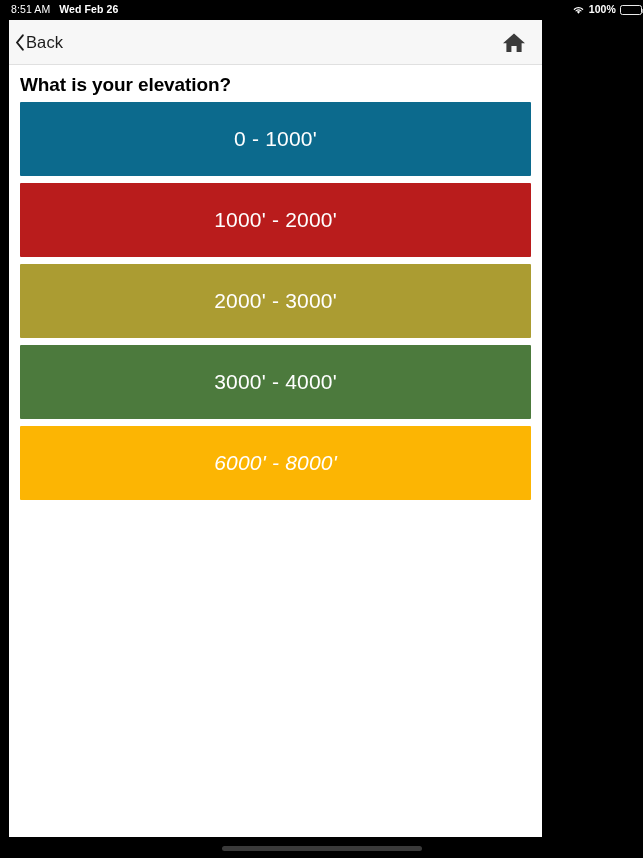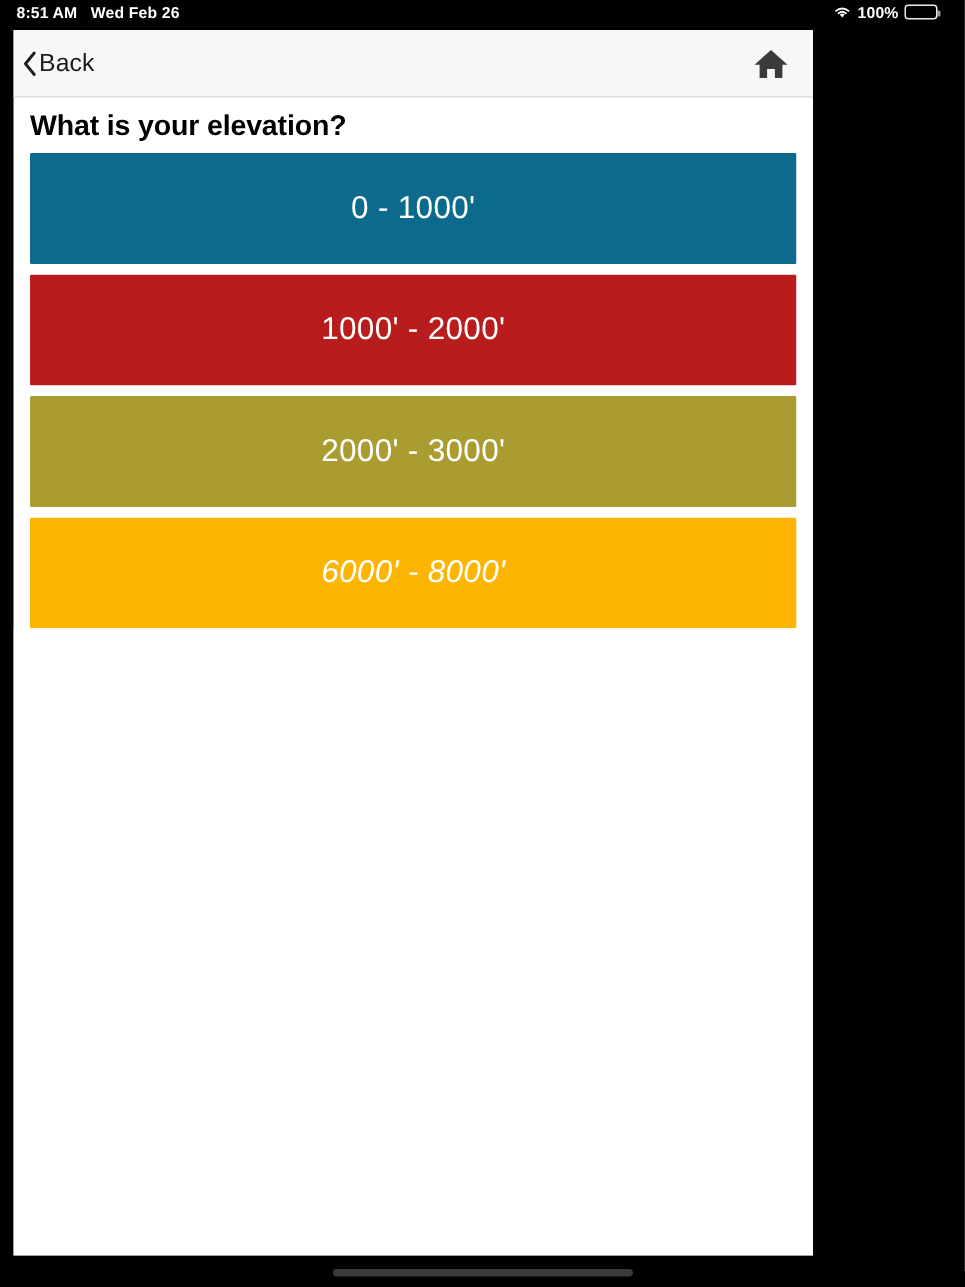--- a/index.html
+++ b/index.html
@@ -20,22 +20,22 @@
   
   #status-bar {
     position:absolute; top:0; left:0;
     width:643px; height:17px;
     display:flex; align-items:center;
     color:#ffffff;
     font-size:10.5px;
     letter-spacing:0.1px;
   }
   .sb-left { display:flex; align-items:center; gap:9px; padding-left:11px; }
-  .sb-right { display:flex; align-items:flex-start; gap:4px; margin-left:auto; padding-right:18px; }
-  .sb-time { font-weight:700; }
+  .sb-right { display:flex; align-items:flex-end; gap:4px; margin-left:auto; padding-right:1px; }
+  .sb-time { font-weight:400; }
   .sb-date { font-weight:600; }
   .sb-battery-pct { font-weight:600; }
 
   .wifi-icon { display:block; width:13px; height:10px; }
   .battery-icon {
     position:relative;
     width:22px; height:10px;
     border:1px solid rgba(255,255,255,0.92);
     border-radius:2.5px;
     padding:1px;
@@ -184,20 +184,21 @@
         </span>
       </div>
     </div>
 
     <div id="question-title">What is your elevation?</div>
 
     <div id="option-list">
       <div class="option-button" style="background: rgb(12, 106, 141);">0 - 1000'</div>
       <div class="option-button" style="background: #b91c1c;">1000' - 2000'</div>
       <div class="option-button" style="background: rgb(171, 156, 50);">2000' - 3000'</div>
+      <div class="option-button" style="background: rgb(76, 122, 61);">3000' - 4000'</div>
       <div class="option-button" style="background: rgb(252, 181, 3); font-style: italic;">6000' - 8000'</div>
     </div>
 
     <div id="content-filler"></div>
   </div>
 
   <div id="home-indicator"></div>
 </div>
 
 </body></html>

